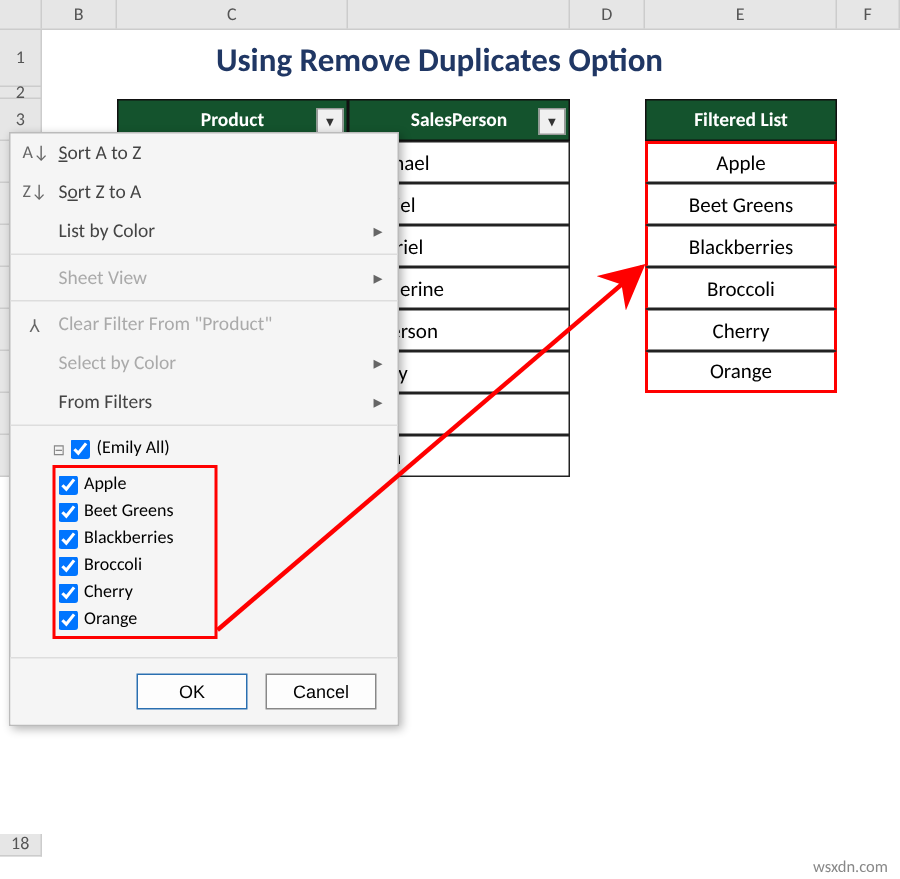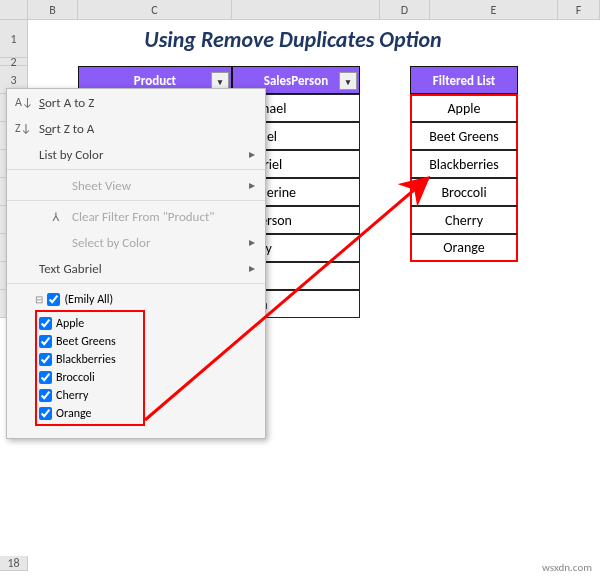--- a/index.html
+++ b/index.html
@@ -10,54 +10,54 @@
 .colhead.A { width: 28px; }
 .ch-B { width: 50px; }
 .ch-C { width: 154px; }
 .ch-SP { width: 148px; }
 .ch-D { width: 50px; }
 .ch-E { width: 128px; }
 .ch-F { width: 42px; }
 .row { display: flex; height: 28px; }
 .rowhead { width: 28px; display: flex; align-items: center; justify-content: center; background: #e6e6e6; border-right: 1px solid #ccc; border-bottom: 1px solid #ccc; color: #555; font-size: 12px; }
 .title-row { height: 38px; }
-.title { color: #203764; font-weight: bold; font-style: italic; font-size: 22px; width: 530px; text-align: center; display: flex; align-items: center; justify-content: center; }
-
-.hdr-cell { background: #8b5cf6; color: #fff; font-weight: bold; display: flex; align-items: center; justify-content: center; border: 1px solid #111; position: relative; height: 28px; }
+.title { color: #203764; font-weight: bold; font-size: 22px; width: 530px; text-align: center; display: flex; align-items: center; justify-content: center; }
+
+.hdr-cell { background: #14532d; color: #fff; font-weight: bold; display: flex; align-items: center; justify-content: center; border: 1px solid #111; position: relative; height: 28px; }
 .drop-btn { position: absolute; right: 2px; top: 5px; width: 18px; height: 18px; background: #f0f0f0; border: 1px solid #999; display: flex; align-items: center; justify-content: center; font-size: 9px; color: #333; }
 .data-cell { border: 1px solid #222; display: flex; align-items: center; justify-content: center; height: 28px; font-size: 14px; }
 .sp-cell { padding-left: 8px; justify-content: flex-start; }
 
 .col-product { width: 154px; }
-.col-sp { width: 128px; }
-.col-fl { width: 108px; }
+.col-sp { width: 148px; }
+.col-fl { width: 128px; }
 .gap-B { width: 50px; }
 .gap-D { width: 50px; }
 
 .menu { position: absolute; left: 6px; top: 88px; width: 260px; background: #f5f5f5; border: 1px solid #bbb; box-shadow: 2px 2px 6px rgba(0,0,0,.3); font-size: 13px; z-index: 10; }
 .menu-item { display: flex; align-items: center; height: 26px; padding-left: 32px; position: relative; color: #444; }
-.menu-item.disabled { color: #aaa; margin-left: 33px; }
+.menu-item.disabled { color: #aaa; }
 .menu-ico { position: absolute; left: 8px; width: 16px; text-align: center; color: #666; font-size: 12px; }
 .menu-sub { position: absolute; right: 10px; color: #666; font-size: 12px; }
 .menu-sep { height: 1px; background: #ddd; margin: 2px 0; }
 .search-wrap { margin: 4px 8px; position: relative; }
 .search-inp { width: 100%; height: 22px; border: 1px solid #aaa; padding: 0 22px 0 6px; font-size: 12px; color: #888; font-style: italic; }
 .search-ico { position: absolute; right: 6px; top: 3px; color: #666; font-size: 13px; }
 .chk-list { margin: 0 8px 8px 24px; border: 1px solid #ddd; background: #fff; padding: 4px 4px; }
 .chk-row { display: flex; align-items: center; height: 18px; font-size: 12px; gap: 4px; }
 .chk-row input { margin: 0; }
 .chk-red { border: 2px solid red; padding: 2px 2px 2px 2px; margin-top: 2px; width: fit-content; min-width: 110px; }
 .btn-row { display: flex; justify-content: flex-end; gap: 12px; padding: 10px 14px; border-top: 1px solid #ddd; background: #f5f5f5; }
 .btn { width: 74px; height: 24px; font-size: 12px; border: 1px solid #888; background: #fdfdfd; }
 .btn.ok { border: 1.5px solid #2a6fb0; }
 
 .arrow-svg { position: absolute; left: 0; top: 0; width: 600px; height: 586px; pointer-events: none; z-index: 20; }
 
 .row18 { position: absolute; bottom: 8px; left: 0; display: flex; height: 22px; }
-.watermark { position: absolute; right: 8px; bottom: 12px; font-size: 11px; color: #888; }
+.watermark { position: absolute; right: 8px; bottom: 2px; font-size: 11px; color: #888; }
 </style>
 </head>
 <body>
 
 <div class="grid">
 
   <div class="colheads">
     <div class="colhead A"></div>
     <div class="colhead ch-B">B</div>
     <div class="colhead ch-C">C</div>
@@ -184,21 +184,21 @@
     <div class="menu-sep"></div>
     <div class="menu-item disabled">
       <span class="menu-ico">⅄</span>
       <span>Clear Filter From "Product"</span>
     </div>
     <div class="menu-item disabled">
       <span>Select by Color</span>
       <span class="menu-sub">▸</span>
     </div>
     <div class="menu-item">
-      <span>Text Gabriel</span>
+      <span>From Filters</span>
       <span class="menu-sub">▸</span>
     </div>
     <div class="menu-sep"></div>
     <div class="chk-list" style="border:none;background:transparent;">
       <div class="chk-row">
         <span style="color:#888;font-size:10px">⊟</span>
         <input type="checkbox" checked="" style="">
         <span>(Emily All)</span>
       </div>
       <div class="chk-red" id="chk-items">
@@ -220,20 +220,24 @@
           </div>
           <div class="chk-row">
             <input type="checkbox" checked="" style="">
             <span>Cherry</span>
           </div>
           <div class="chk-row">
             <input type="checkbox" checked="" style="">
             <span>Orange</span>
           </div>
         </div>
+    </div>
+    <div class="btn-row">
+      <button class="btn ok">OK</button>
+      <button class="btn">Cancel</button>
     </div>
   </div>
 
   <svg class="arrow-svg">
     <defs>
       <marker id="ahead" markerWidth="12" markerHeight="12" refX="9" refY="5" orient="auto">
         <path d="M0,0 L10,5 L0,10 L3,5 Z" fill="red"></path>
       </marker>
     </defs>
     <line x1="145" y1="420" x2="428" y2="178" stroke="red" stroke-width="3" marker-end="url(#ahead)"></line>

